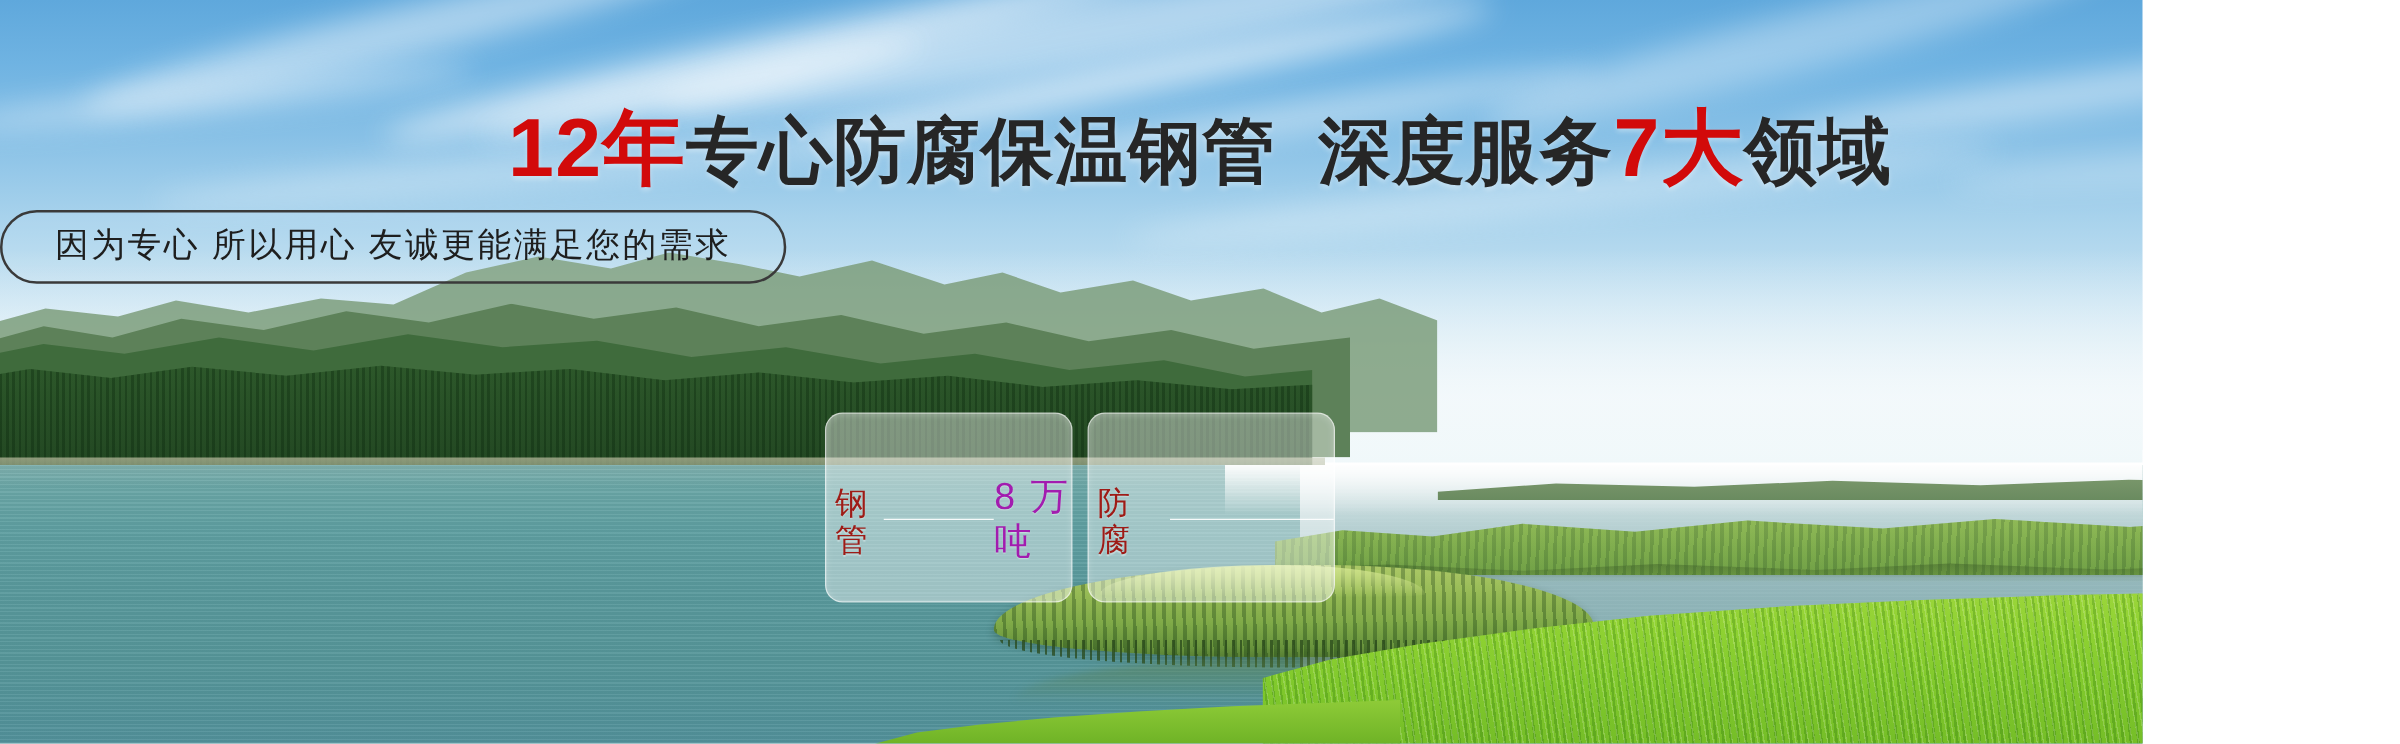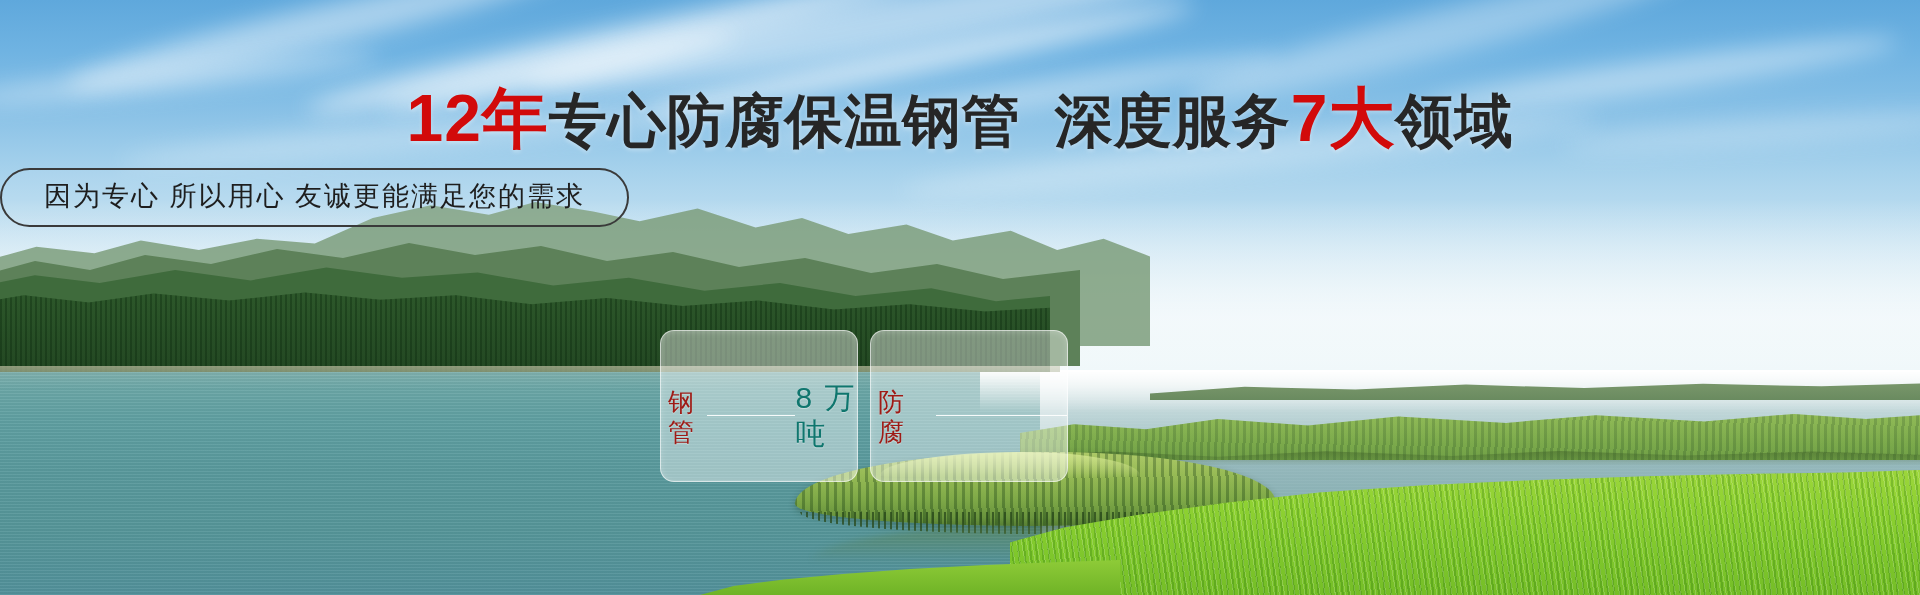--- a/index.html
+++ b/index.html
@@ -1,20 +1,20 @@
 <!DOCTYPE html>
 <html><head>
 <meta charset="utf-8">
 <style>
   html,body{margin:0;padding:0;background:#fff;}
   body{font-family:"Liberation Sans","DejaVu Sans",sans-serif;}
 
   #banner{
     position:relative;
-    width:1920px;height:595px;
+    width:1714px;height:595px;
     overflow:hidden;
   }
 
   
   .sky{
     position:absolute;left:0;top:0;width:1920px;height:360px;
     background:linear-gradient(180deg,
       #5fa8dc 0%,
       #6fb3e2 14%,
       #87c0e6 30%,
@@ -232,21 +232,21 @@
     line-height:30px;
     letter-spacing:7px;
     padding:22px 0 0 7px;
     text-shadow:0 1px 1px rgba(255,255,255,.4);
   }
   .card-div{
     width:148px;height:1px;margin:18px 0 0;
     background:rgba(255,255,255,.9);
   }
   .card-value{
-    color:#0f766e;
+    color:#a21caf;
     font-size:30px;
     line-height:36px;
     letter-spacing:2px;
     padding-top:20px;
     text-shadow:0 1px 1px rgba(255,255,255,.4);
   }
   .card-value sup{font-size:18px;vertical-align:super;line-height:0;}
 </style>
 </head>
 <body>

